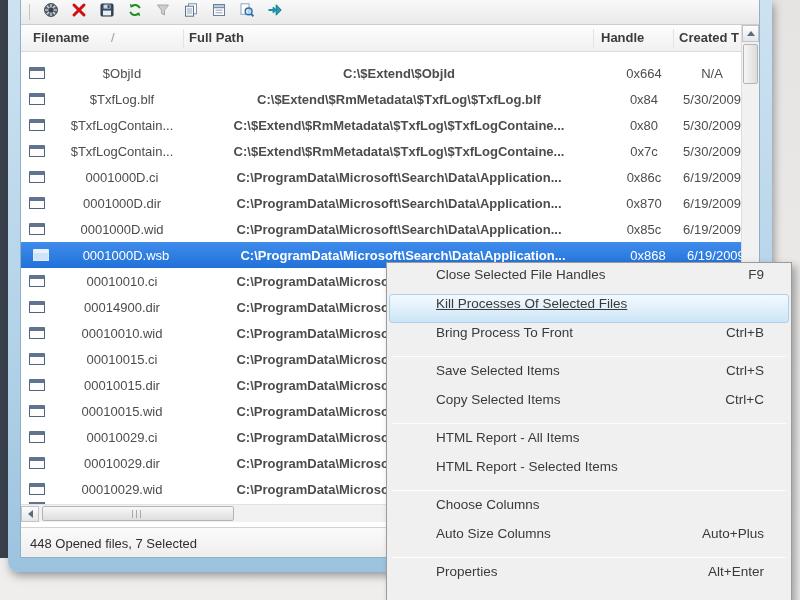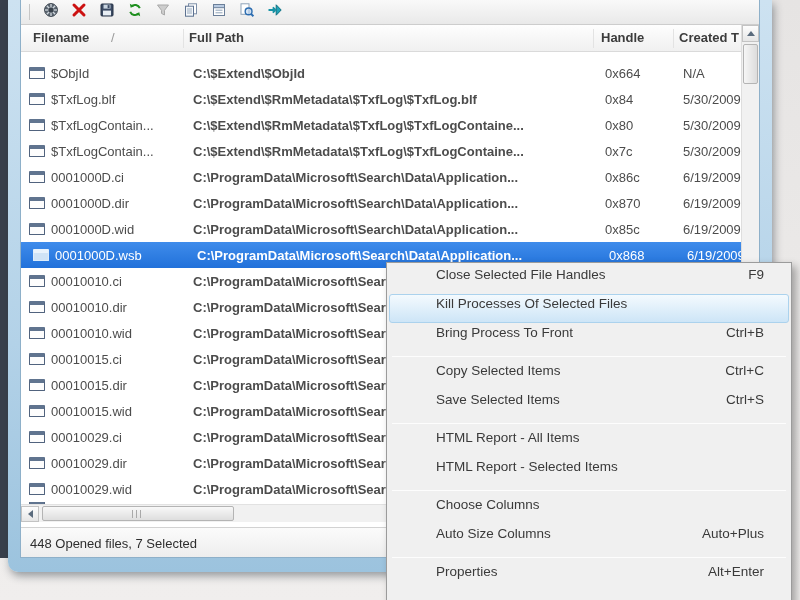--- a/index.html
+++ b/index.html
@@ -8,21 +8,21 @@
   #stage { position:relative; width:800px; height:600px; overflow:hidden;
            background:linear-gradient(#e6e4e3,#f0eeed); }
 
   
   #backstrip { position:absolute; left:0; top:0; width:8px; height:558px; background:#39404c; }
 
   
   #win { position:absolute; left:8px; top:0; width:764px; height:572px;
          background:linear-gradient(180deg,#cde2f1 0%,#b3d2e8 60%,#9cc3de 100%);
          border-radius:0 0 10px 10px; box-shadow:2px 4px 9px rgba(40,50,60,.45);
-         padding:0 12px 14px 12px; }
+         padding:0 12px 14px 12px;text-align:center; }
   #client { position:relative; width:740px; height:558px; background:#fff; overflow:hidden;
             border:1px solid #8eb0c9; border-top:none; }
 
   
   #toolbar { position:absolute; left:0; top:0; width:738px; height:25px;
              background:linear-gradient(#f9f9f9,#e9e9e9); border-bottom:1px solid #cdcdcd;
              display:flex; align-items:center; padding-left:8px; gap:11px; }
   .tsep { width:1px; height:16px; background:#c6c6c6; margin-right:1px; }
   .tbtn { width:17px; height:17px; display:inline-flex; align-items:center; justify-content:center;
           margin-top:-4px; }
@@ -79,21 +79,21 @@
   #status { position:absolute; left:0; top:527px; width:738px; height:31px;
             background:linear-gradient(#fbfbfb,#ededed); border-top:1px solid #d2d2d2;
             display:flex; align-items:center; padding-left:9px; font-size:13px; color:#2e2e2e; }
 
   
   #menu { position:absolute; left:386px; top:262px; width:406px; height:346px;
           background:#f0f0f0; border:1px solid #9b9b9b; box-shadow:4px 4px 8px rgba(0,0,0,.32);
           padding:2px; z-index:50; font-size:13.5px; color:#3a3a3a; }
   .mitem { position:relative; height:29px; display:flex; align-items:center;
            padding:0 24px 10px 46px; border-radius:3px; border:1px solid transparent; }
-  .mitem.hot { background:linear-gradient(#f4fafe,#cde5f7); border-color:#abd2ed; }
+  .mitem.hot { background:linear-gradient(#f4fafe,#cde5f7); border-color:#abd2ed;text-decoration:underline; }
   .mlabel { flex:1; white-space:nowrap; }
   .mshort { margin-left:14px; white-space:nowrap; }
   .msep { height:1px; background:#d9d9d9; border-bottom:1px solid #fdfdfd; margin:4px 3px; }
 </style>
 </head>
 <body>
 
 <div id="stage">
   <div id="backstrip"></div>
 
@@ -245,21 +245,21 @@
           </div>
           <div class="row">
             <span class="fico"></span>
             <span class="c name">00010010.ci</span>
             <span class="c path">C:\ProgramData\Microsoft\Search\Data\Application...</span>
             <span class="c handle"></span>
             <span class="c created"></span>
           </div>
           <div class="row">
             <span class="fico"></span>
-            <span class="c name">00010010.dir</span>
+            <span class="c name">00014900.dir</span>
             <span class="c path">C:\ProgramData\Microsoft\Search\Data\Application...</span>
             <span class="c handle"></span>
             <span class="c created"></span>
           </div>
           <div class="row">
             <span class="fico"></span>
             <span class="c name">00010010.wid</span>
             <span class="c path">C:\ProgramData\Microsoft\Search\Data\Application...</span>
             <span class="c handle"></span>
             <span class="c created"></span>
@@ -340,27 +340,27 @@
       <div class="mitem hot">
         <span class="mlabel">Kill Processes Of Selected Files</span>
         <span class="mshort"></span>
       </div>
       <div class="mitem">
         <span class="mlabel">Bring Process To Front</span>
         <span class="mshort">Ctrl+B</span>
       </div>
       <div class="msep"></div>
       <div class="mitem">
+        <span class="mlabel">Save Selected Items</span>
+        <span class="mshort">Ctrl+S</span>
+      </div>
+      <div class="mitem">
         <span class="mlabel">Copy Selected Items</span>
         <span class="mshort">Ctrl+C</span>
       </div>
-      <div class="mitem">
-        <span class="mlabel">Save Selected Items</span>
-        <span class="mshort">Ctrl+S</span>
-      </div>
       <div class="msep"></div>
       <div class="mitem">
         <span class="mlabel">HTML Report - All Items</span>
         <span class="mshort"></span>
       </div>
       <div class="mitem">
         <span class="mlabel">HTML Report - Selected Items</span>
         <span class="mshort"></span>
       </div>
       <div class="msep"></div>

